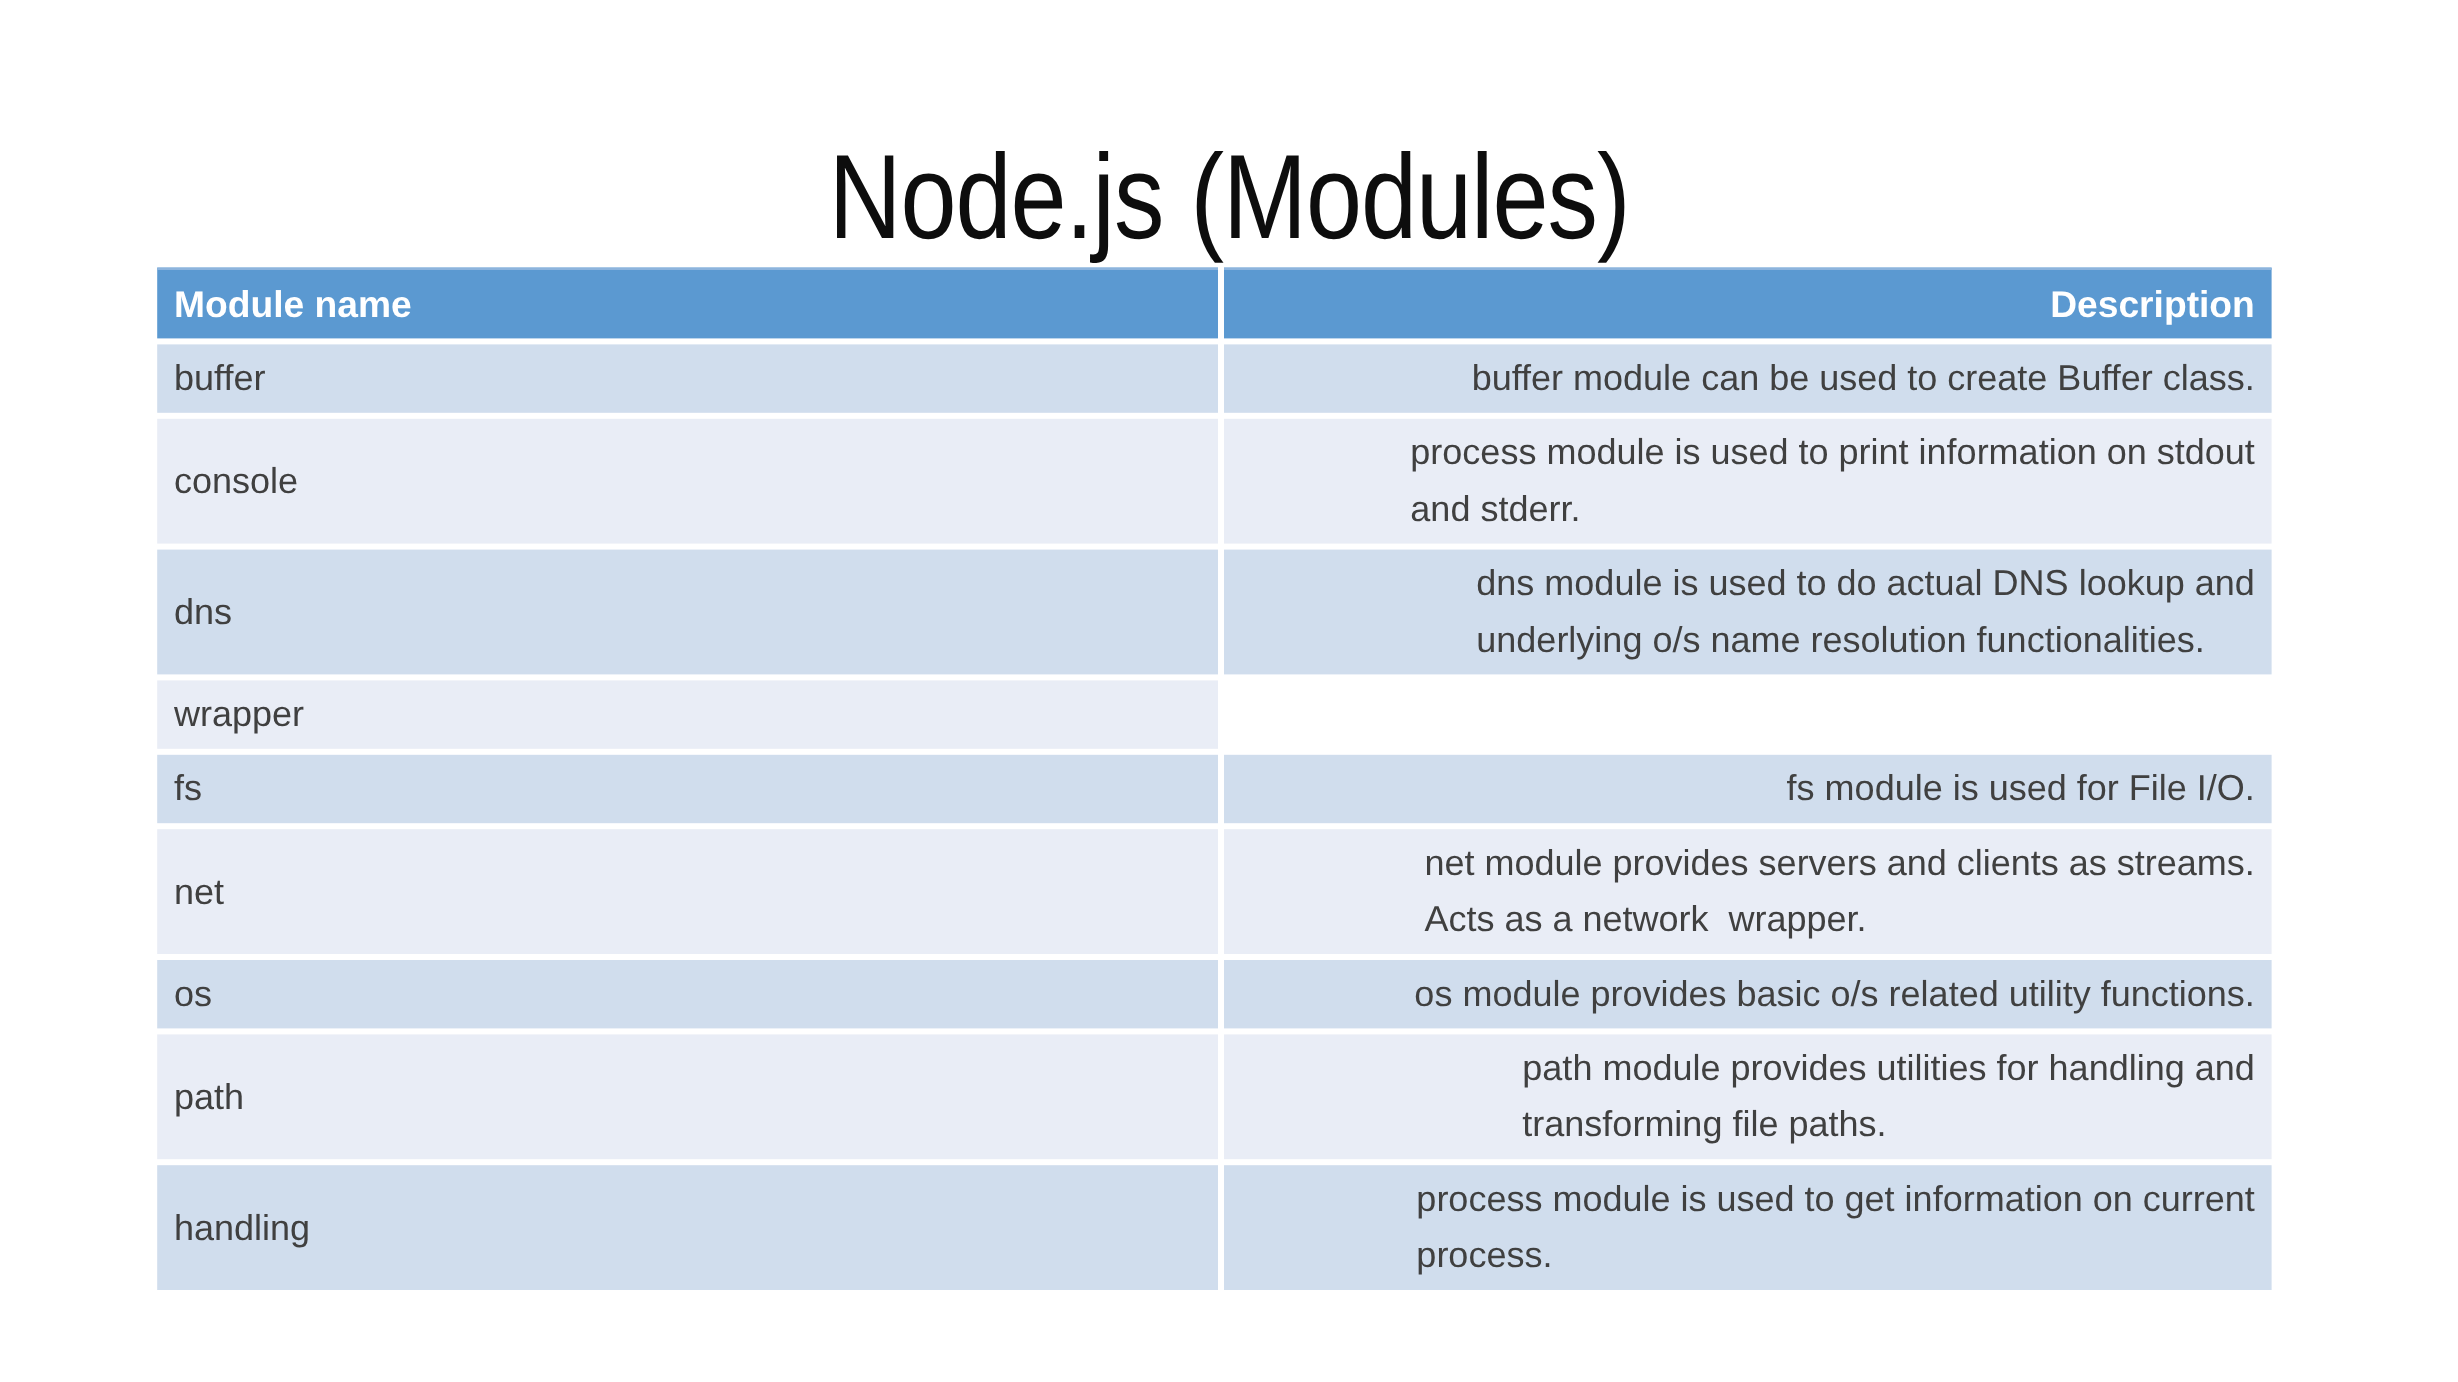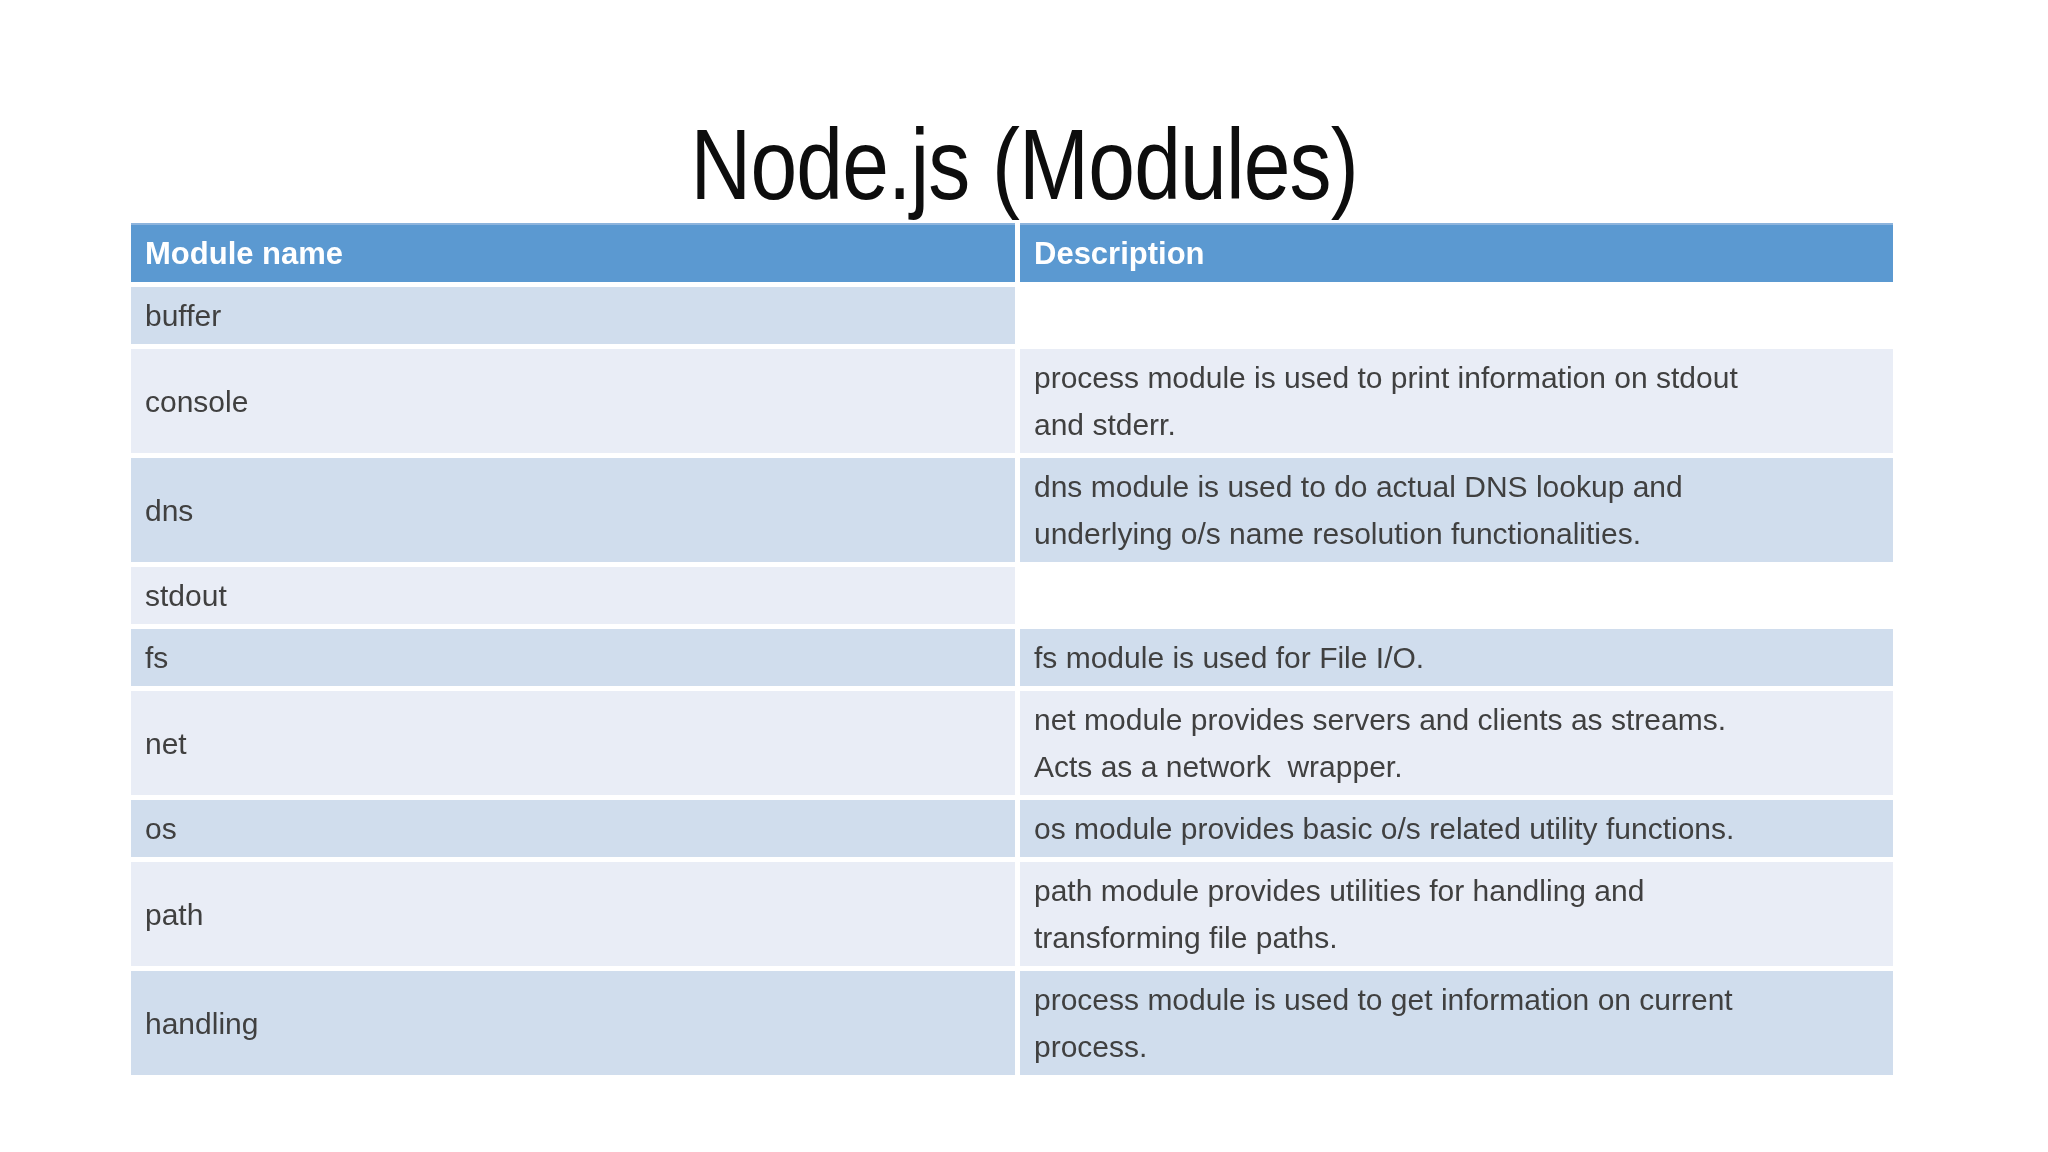--- a/index.html
+++ b/index.html
@@ -50,21 +50,21 @@
   }
   .t-cell {
     display: flex;
     align-items: center;
     padding: 5px 14px;
     font-size: 30px;
     line-height: 47px;
     color: #404040;
   }
   .t-cell.module { width: 884px; flex: 0 0 884px; }
-  .t-cell.desc   { flex: 1 1 auto; }
+  .t-cell.desc   { flex: 1 1 auto; justify-content: flex-end; }
   .t-row.header .t-cell {
     background: #5b99d1;
     border-top: 2px solid #8db4dd;
     color: #ffffff;
     font-weight: 700;
     font-size: 31px;
   }
   .t-row.body:nth-of-type(even) .t-cell { background: #d0dded; }
   .t-row.body:nth-of-type(odd)  .t-cell { background: #e9edf6; }
   .desc-text, .module-text { white-space: pre-wrap; }
@@ -86,20 +86,23 @@
       </div>
       <div class="t-cell desc">
         <span>Description</span>
       </div>
     </div>
 
     <div class="t-row body">
       <div class="t-cell module">
         <span class="module-text">buffer</span>
       </div>
+      <div class="t-cell desc">
+        <span class="desc-text">buffer module can be used to create Buffer class.</span>
+      </div>
     </div>
 
     <div class="t-row body">
       <div class="t-cell module">
         <span class="module-text">console</span>
       </div>
       <div class="t-cell desc">
         <span class="desc-text">process module is used to print information on stdout
 and stderr.</span>
       </div>
@@ -110,21 +113,21 @@
         <span class="module-text">dns</span>
       </div>
       <div class="t-cell desc">
         <span class="desc-text">dns module is used to do actual DNS lookup and
 underlying o/s name resolution functionalities.</span>
       </div>
     </div>
 
     <div class="t-row body">
       <div class="t-cell module">
-        <span class="module-text">stdout</span>
+        <span class="module-text">wrapper</span>
       </div>
     </div>
 
     <div class="t-row body">
       <div class="t-cell module">
         <span class="module-text">fs</span>
       </div>
       <div class="t-cell desc">
         <span class="desc-text">fs module is used for File I/O.</span>
       </div>

